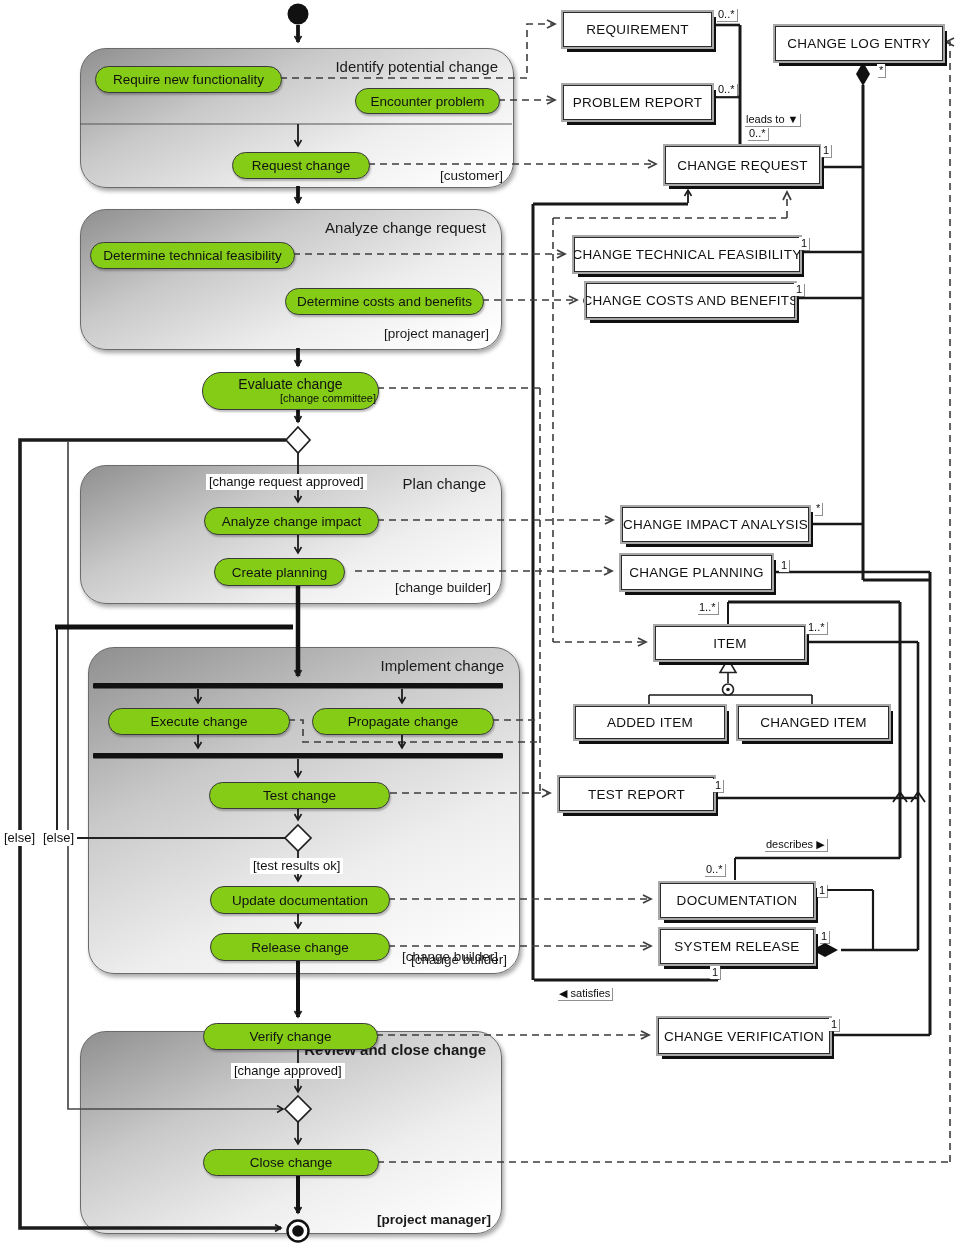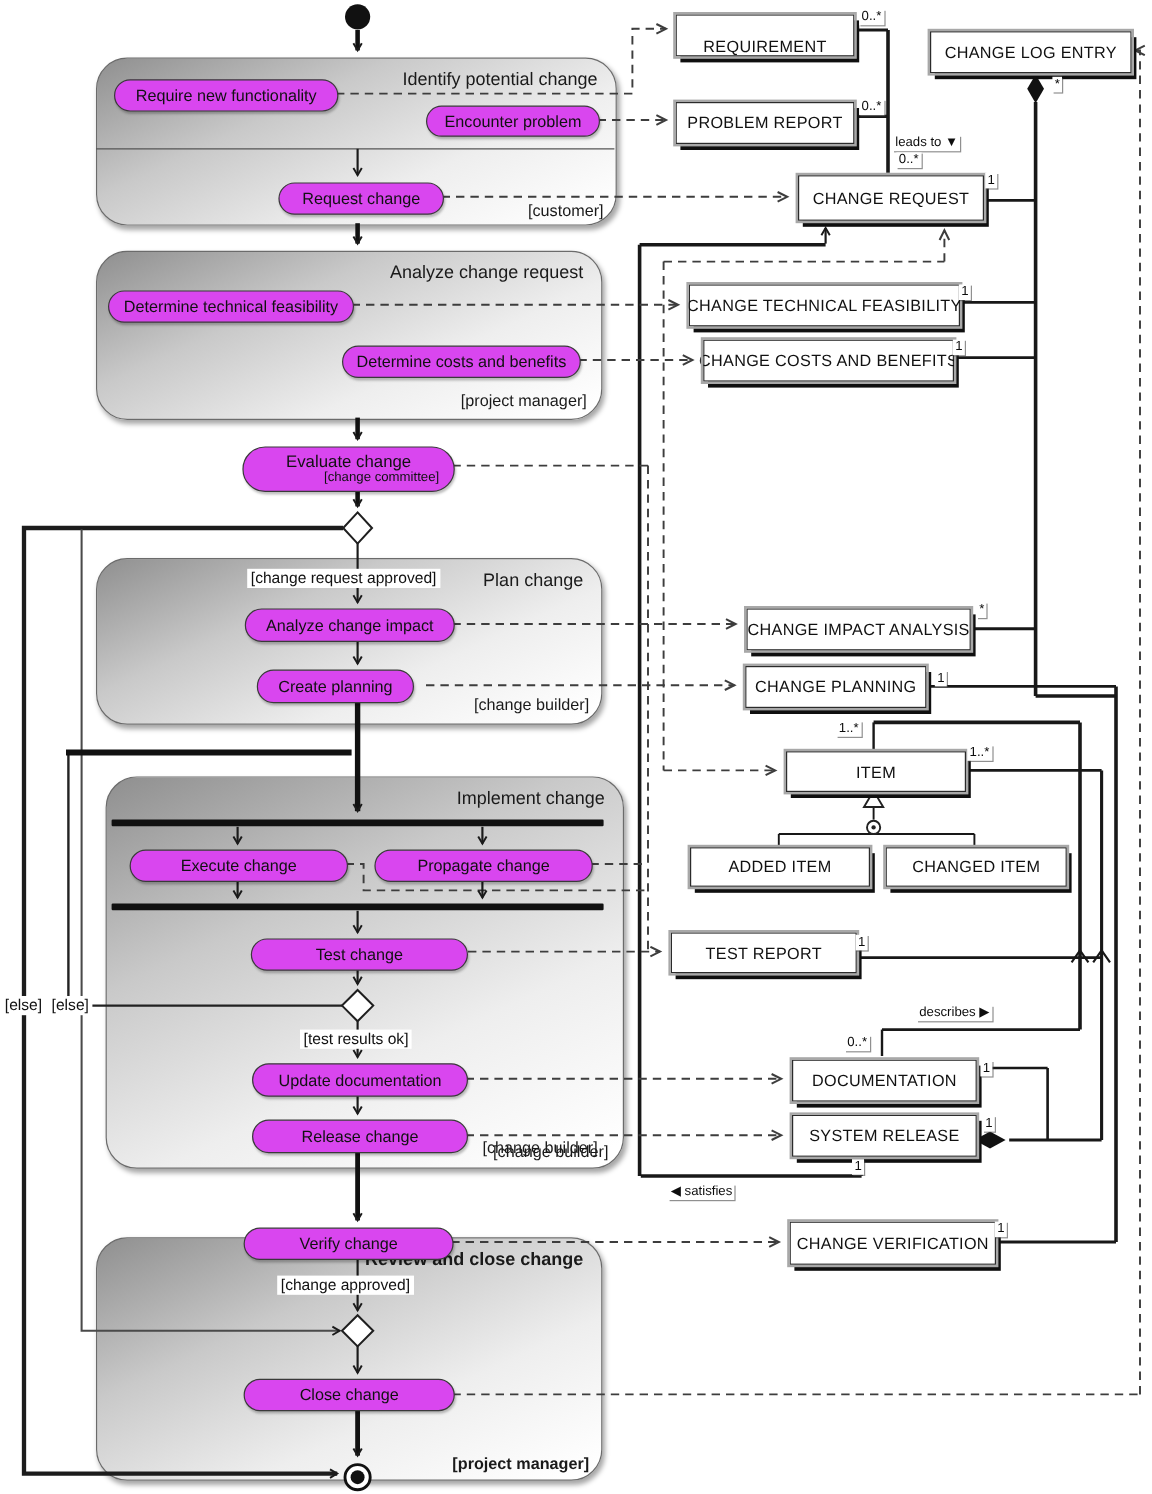--- a/index.html
+++ b/index.html
@@ -4,25 +4,25 @@
 <style>
   html,body{margin:0;padding:0;background:#fff;}
   #canvas{position:relative;width:960px;height:1245px;background:#fff;
           font-family:"Liberation Sans",sans-serif;color:#111;overflow:hidden;}
   #wires{position:absolute;left:0;top:0;pointer-events:none;}
   .grp{position:absolute;border:1.2px solid #6b6b6b;border-radius:26px;
        background:linear-gradient(155deg,#8f8f8f 0%,#c9c9c9 34%,#eeeeee 66%,#ffffff 96%);
        box-shadow:2px 3px 4px rgba(0,0,0,0.35);}
   .gtitle{position:absolute;top:9px;right:15px;font-size:15px;color:#1a1a1a;white-space:nowrap;}
   .role{position:absolute;font-size:13.5px;color:#1a1a1a;white-space:nowrap;}
-  .oval{position:absolute;background:#d946ef;border:1.5px solid #3a3a3a;border-radius:999px;
+  .oval{position:absolute;background:#84cc16;border:1.5px solid #3a3a3a;border-radius:999px;
         display:flex;align-items:center;justify-content:center;font-size:13.5px;
         white-space:nowrap;box-shadow:1px 2px 2px rgba(0,0,0,0.25);z-index:4;}
   .oval2{flex-direction:column;line-height:14px;}
-  .oval2 .sub{font-size:11px;align-self:flex-end;padding-right:12px;}
+  .oval2 .sub{font-size:11px;align-self:flex-end;padding-right:2px;}
   .cls{position:absolute;background:#fff;border:1.6px solid #2b2b2b;
        display:flex;align-items:center;justify-content:center;font-size:13.5px;
        letter-spacing:.02em;white-space:nowrap;box-shadow:4px 5px 0 #0f0f0f;
        outline:2px solid #a8a8a8;z-index:4;}
   .chip{position:absolute;background:#fff;font-size:11px;line-height:13px;padding:0 2px;
         color:#0d0d0d;white-space:nowrap;box-shadow:1px 1px 0 rgba(70,70,70,.6);z-index:5;}
   .guard{position:absolute;background:#fff;font-size:13px;line-height:16px;padding:0 3px;
         color:#111;white-space:nowrap;z-index:5;}
 </style>
 </head>
@@ -214,21 +214,21 @@
   <div class="oval" style="left:210px;top:933px;width:178px;height:26px;">
       <span>Release change</span>
     </div>
   <div class="oval" style="left:203px;top:1023px;width:173px;height:25px;justify-content:center;">
       <span>Verify change</span>
     </div>
   <div class="oval" style="left:203px;top:1149px;width:174px;height:25px;">
       <span>Close change</span>
     </div>
 
-  <div class="cls" style="left:563px;top:12px;width:147px;height:33px;align-items:flex-end;">
+  <div class="cls" style="left:563px;top:12px;width:147px;height:33px;">
       <span>REQUIREMENT</span>
     </div>
   <div class="cls" style="left:563px;top:85px;width:147px;height:33px;">
       <span>PROBLEM REPORT</span>
     </div>
   <div class="cls" style="left:775px;top:26px;width:166px;height:33px;">
       <span>CHANGE LOG ENTRY</span>
     </div>
   <div class="cls" style="left:665px;top:146px;width:153px;height:36px;">
       <span>CHANGE REQUEST</span>

